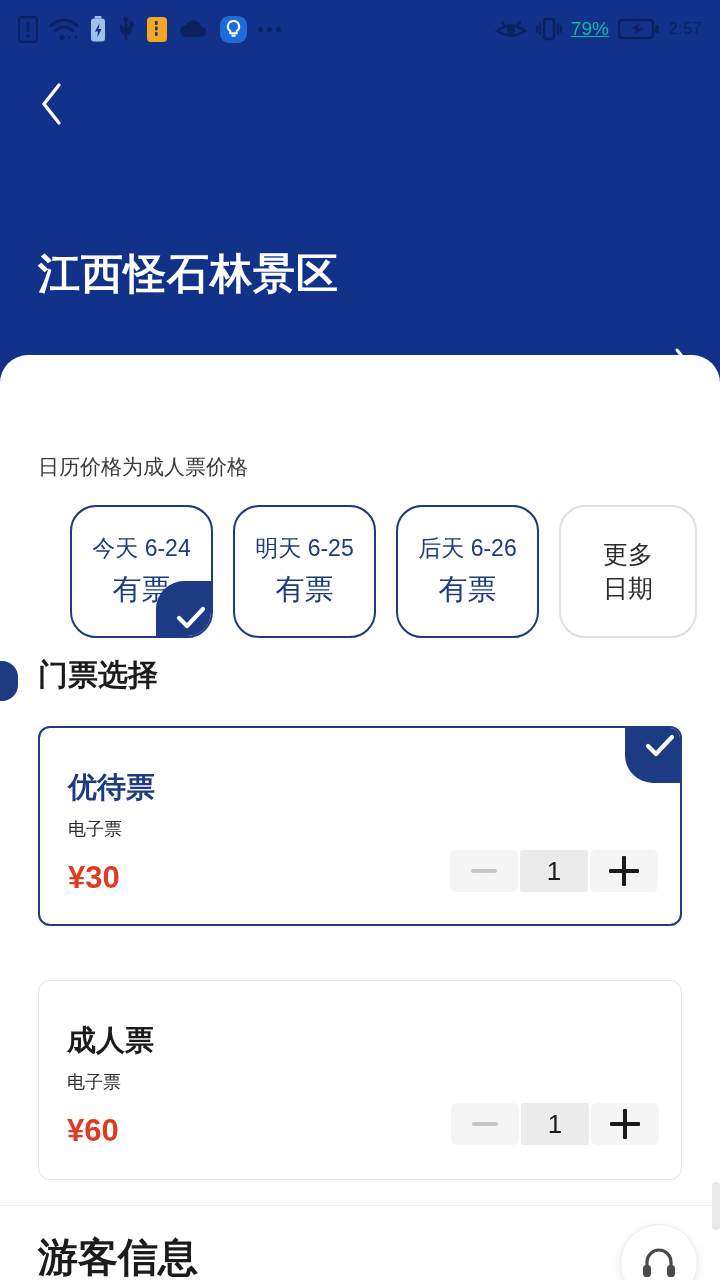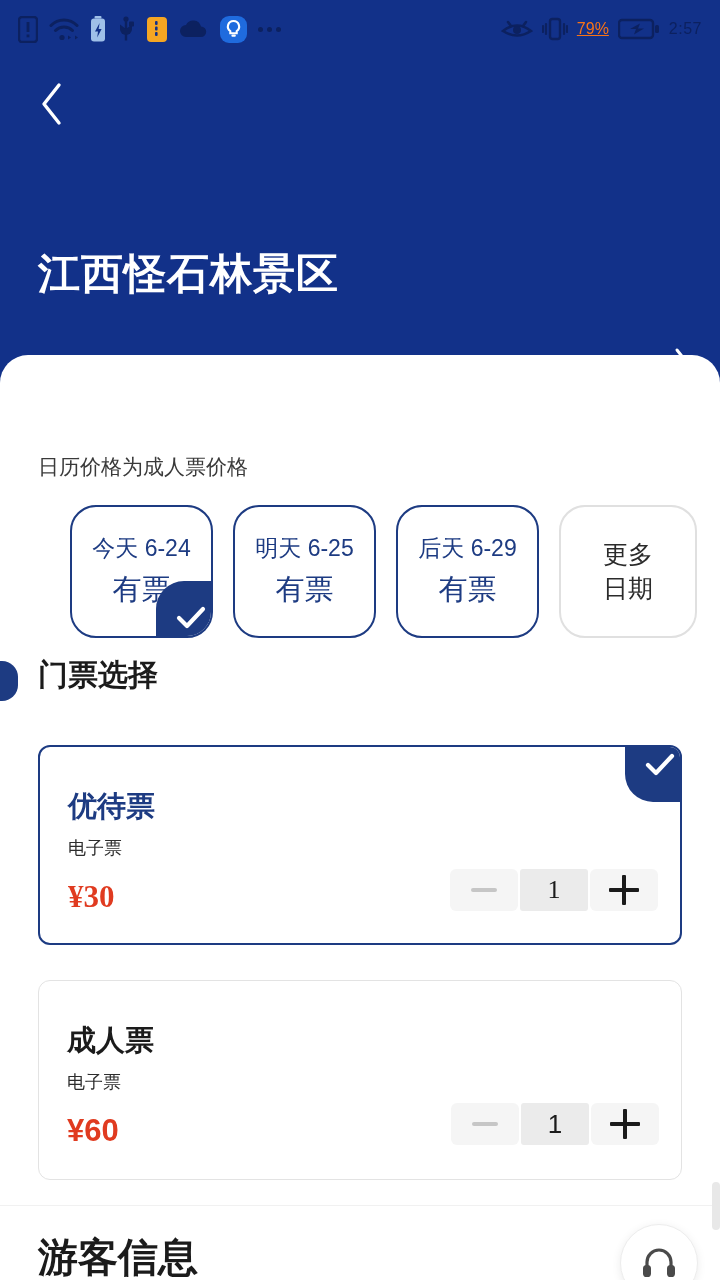--- a/index.html
+++ b/index.html
@@ -13,21 +13,21 @@
   
   .statusbar {
     position:absolute; top:0; left:0; width:720px; height:58px;
     background:#123189; display:flex; align-items:center;
     padding:0 18px; color:#0b1f5c;
   }
   .sb-left { display:flex; align-items:center; gap:11px; }
   .sb-right { margin-left:auto; display:flex; align-items:center; gap:9px; }
   .sb-ico { display:flex; align-items:center; justify-content:center; }
   .sb-time { font-size:16px; color:#0c2160; letter-spacing:.5px; }
-  .sb-pct  { font-size:16px; color:#f97316;text-decoration:underline; }
+  .sb-pct  { font-size:19px; color:#14b8a6;text-decoration:underline; }
   .dots { display:flex; gap:4px; align-items:center; }
   .dots i { width:5px; height:5px; border-radius:50%; background:#0c2160; display:block; }
 
   
   .header { position:absolute; top:58px; left:0; width:720px; height:300px; background:#123189; }
   .back-btn {
     position:absolute; left:24px; top:20px; width:56px; height:56px;
     display:flex; align-items:center; justify-content:center;
   }
   .venue-title {
@@ -81,21 +81,21 @@
     position:absolute; left:-14px; top:6px; width:32px; height:40px;
     background:#1d3b82; border-radius:20px;
   }
   .ticket-head .lbl { position:absolute; left:38px; top:0px; font-size:30px; font-weight:bold; color:#1b1b1b; }
 
   
   .tcard {
     position:absolute; left:38px; width:644px; height:200px;
     background:#ffffff; border-radius:12px; overflow:hidden;
   }
-  .tcard.sel   { border:2px solid #1d3b82; top:390px;font-family:Liberation Serif, serif; }
+  .tcard.sel   { border:2px solid #1d3b82; top:371px; }
   .tcard.plain { border:1px solid #e3e3e3; top:625px; }
   .t-name { position:absolute; left:28px; top:40px; font-size:29px; font-weight:bold; }
   .tcard.sel   .t-name { color:#1d3b82; }
   .tcard.plain .t-name { color:#1b1b1b; }
   .t-type { position:absolute; left:28px; top:89px; font-size:18px; color:#2d2d2d; }
   .t-price { position:absolute; left:28px; top:132px; font-size:31px; font-weight:bold; color:#e03b20; }
 
   .stepper { position:absolute; right:22px; top:122px; display:flex; align-items:center; gap:2px; }
   .step-btn {
     width:68px; height:42px; border-radius:6px; background:#f5f5f5;
@@ -261,21 +261,21 @@
           <svg width="30" height="26" viewBox="0 0 30 26">
               <path d="M3 13 L11 21 L27 4" fill="none" stroke="#ffffff" stroke-width="4.2" stroke-linecap="round" stroke-linejoin="round"></path>
             </svg>
         </span>
       </div>
       <div class="chip">
         <span class="c-top">明天 6-25</span>
         <span class="c-bot">有票</span>
       </div>
       <div class="chip">
-        <span class="c-top">后天 6-29</span>
+        <span class="c-top">后天 6-26</span>
         <span class="c-bot">有票</span>
       </div>
       <div class="chip more">
         <span class="c-top">更多</span>
         <span class="c-bot">日期</span>
       </div>
     </div>
 
     <div class="ticket-head">
       <span class="left-marker"></span>

